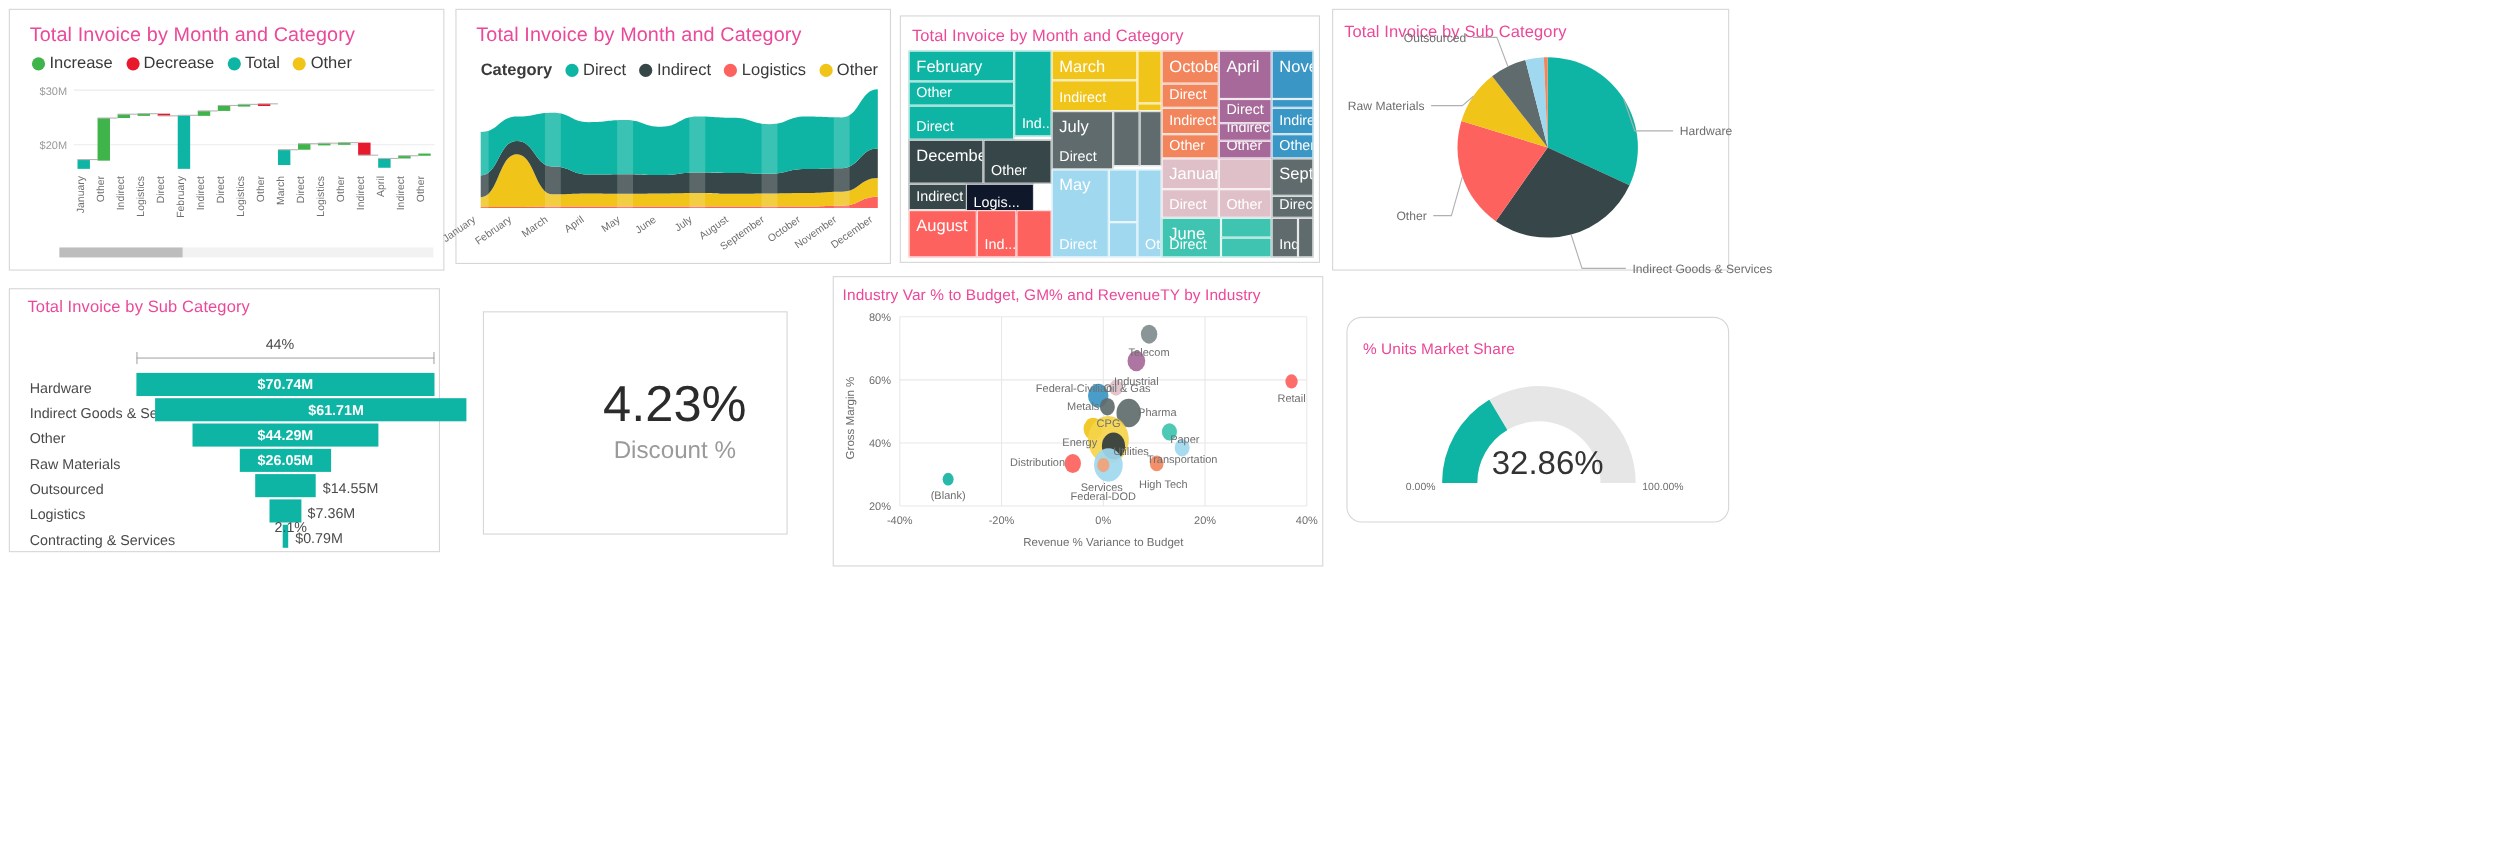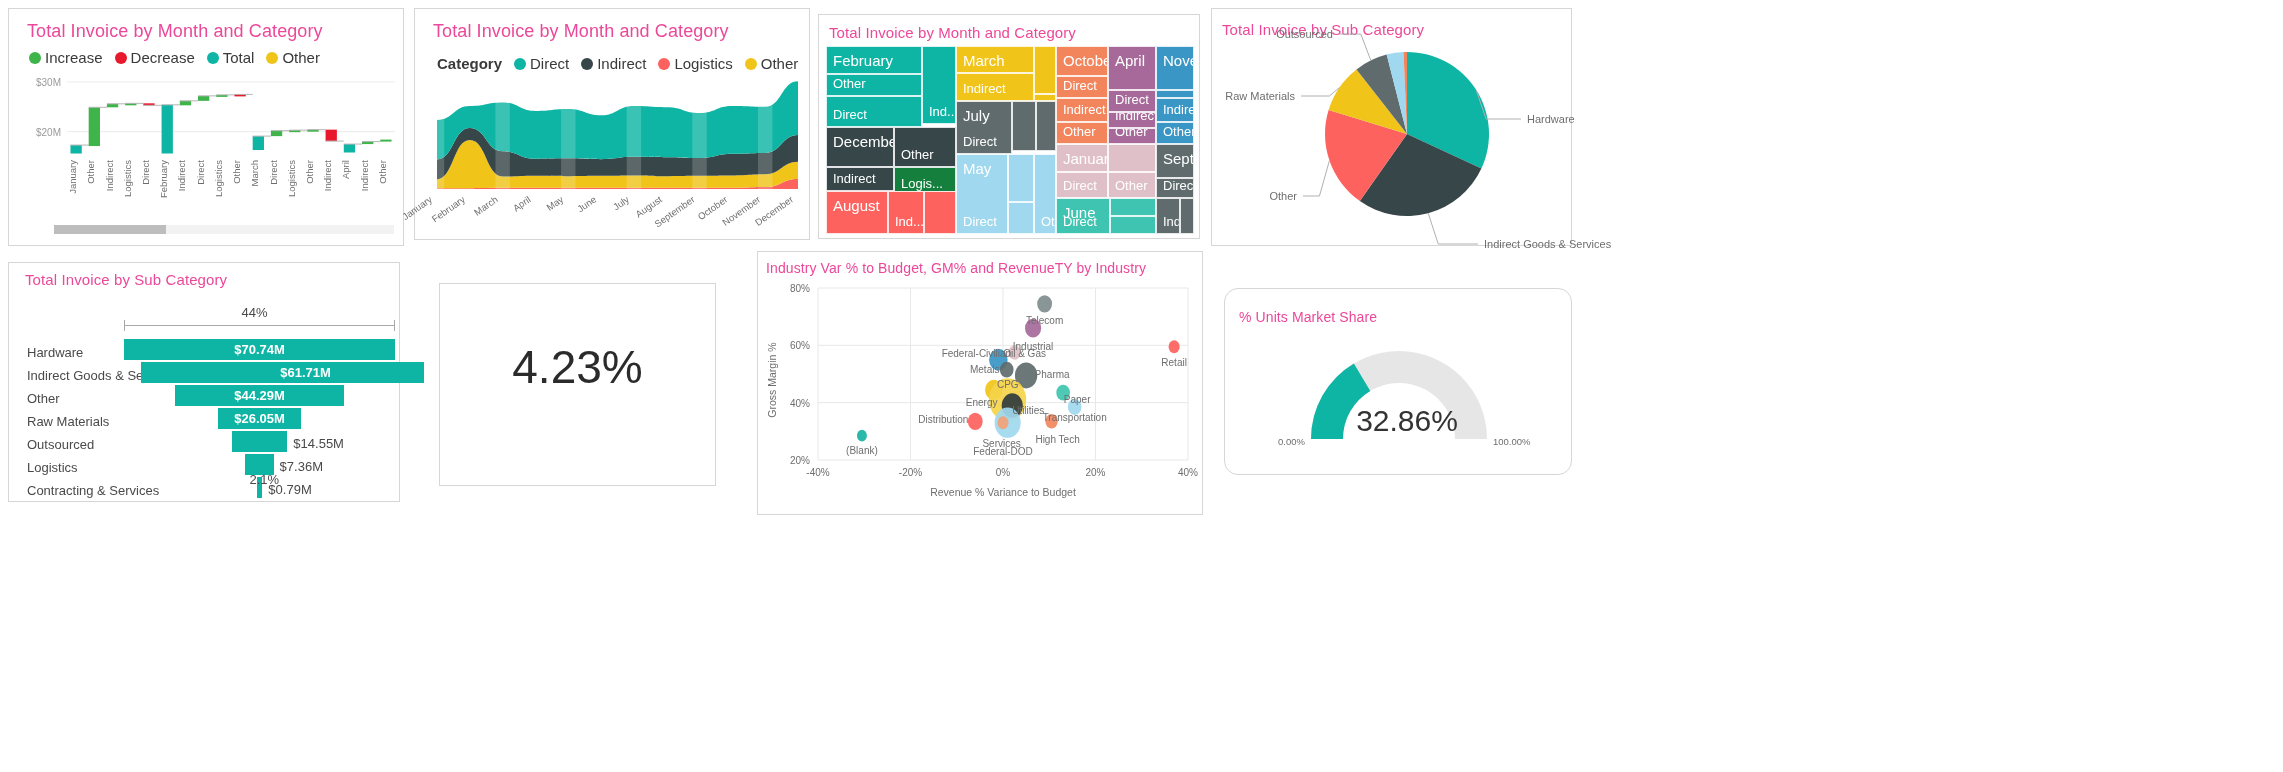--- a/index.html
+++ b/index.html
@@ -172,21 +172,21 @@
       </div>
       <div class="tmcell" style="left: 0px; top: 81px; width: 68px; height: 40px; background: rgb(55, 70, 73);">
         <span class="tmlbl tm-head">December</span>
       </div>
       <div class="tmcell" style="left: 68px; top: 81px; width: 62px; height: 40px; background: rgb(55, 70, 73);">
         <span class="tmlbl tm-foot">Other</span>
       </div>
       <div class="tmcell" style="left: 0px; top: 121px; width: 68px; height: 24px; background: rgb(55, 70, 73);">
         <span class="tmlbl tm-foot">Indirect</span>
       </div>
-      <div class="tmcell" style="left: 68px; top: 121px; width: 62px; height: 29px; background: #15803d;">
+      <div class="tmcell" style="left: 52px; top: 121px; width: 62px; height: 29px; background: #0f172a;">
         <span class="tmlbl tm-foot">Logis...</span>
       </div>
       <div class="tmcell" style="left: 0px; top: 145px; width: 62px; height: 43px; background: rgb(253, 98, 94);">
         <span class="tmlbl tm-head">August</span>
       </div>
       <div class="tmcell" style="left: 62px; top: 145px; width: 36px; height: 43px; background: rgb(253, 98, 94);">
         <span class="tmlbl tm-foot">Ind...</span>
       </div>
       <div class="tmcell" style="left: 98px; top: 145px; width: 32px; height: 43px; background: rgb(253, 98, 94);"></div>
       <div class="tmcell" style="left: 130px; top: 0px; width: 78px; height: 27px; background: rgb(240, 196, 25);">
@@ -321,22 +321,23 @@
       <div class="fn-cat" style="left: 18px; top: 171px;">Logistics</div>
       <div class="fn-bar" style="left: 236.402px; top: 165px; width: 28.1956px; height: 21px;"></div>
       <div class="fn-out" style="left: 270.598px; top: 170px;">$7.36M</div>
       <div class="fn-cat" style="left: 18px; top: 194px;">Contracting &amp; Services</div>
       <div class="fn-bar" style="left: 247.646px; top: 188px; width: 5.70809px; height: 21px;"></div>
       <div class="fn-out" style="left: 259.354px; top: 193px;">$0.79M</div>
       <div class="fn-out" style="left: 240.5px; top: 183px;">2.1%</div>
     </div>
 </div>
 
-<div class="panel" style="left:439px;top:283px;width:277px;height:203px;">
+<div class="panel" style="left:439px;top:283px;width:277px;height:203px;padding-left:36px;">
   <div class="kpi-val" style="top:56px;">4.23%</div>
+  <div class="kpi-lbl" style="top:112px;">Discount %</div>
 </div>
 
 <div class="panel" style="left:757px;top:251px;width:446px;height:264px;">
   <div class="p-title" style="top:8px;left:8px;font-size:14px;">Industry Var % to Budget, GM% and RevenueTY by Industry</div>
   <svg id="sc-svg" style="position:absolute;left:0;top:22px;width:446px;height:240px;" viewBox="0 0 446 240">
       <line x1="60" x2="430" y1="186" y2="186" stroke="#e8e8e8" stroke-width="1"></line>
       <text x="52" y="190" text-anchor="end" font-size="10" fill="#6e6e6e" font-family="Liberation Sans">20%</text>
       <line x1="60" x2="430" y1="128.66666666666666" y2="128.66666666666666" stroke="#e8e8e8" stroke-width="1"></line>
       <text x="52" y="132.66666666666666" text-anchor="end" font-size="10" fill="#6e6e6e" font-family="Liberation Sans">40%</text>
       <line x1="60" x2="430" y1="71.33333333333333" y2="71.33333333333333" stroke="#e8e8e8" stroke-width="1"></line>

